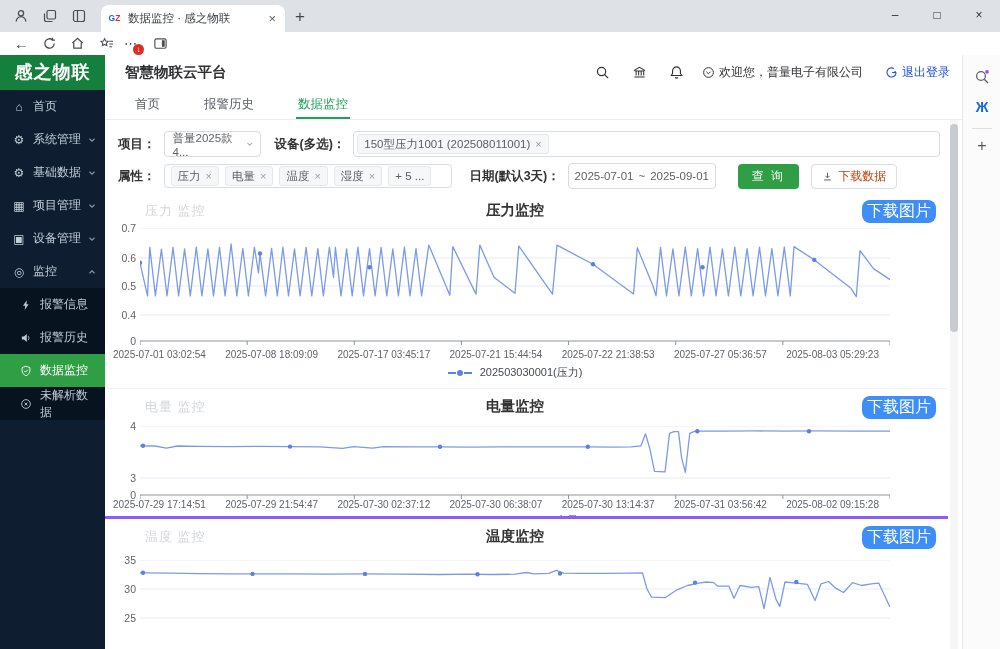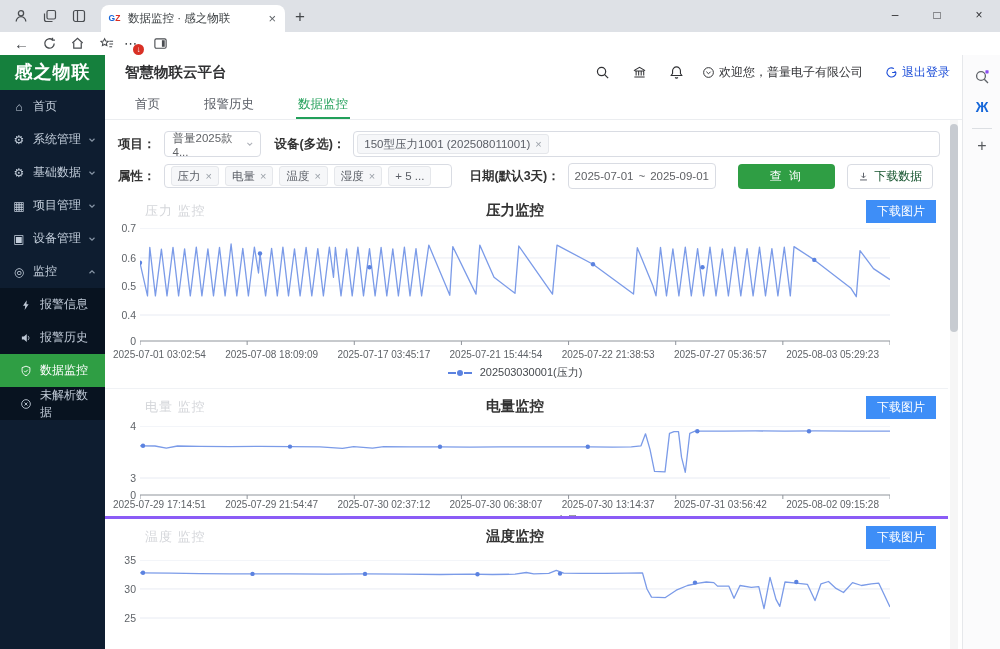--- a/index.html
+++ b/index.html
@@ -60,31 +60,31 @@
   .f-row1{top:9px;} .f-row2{top:41px;}
   .f-label{font-size:12.5px;color:#333;font-weight:bold;white-space:nowrap;}
   .select{width:82px;height:24px;border:1px solid #d9dce3;border-radius:4px;margin-left:8px;display:flex;align-items:center;padding:0 5px 0 8px;font-size:11.5px;color:#606266;}
   .select svg{width:10px;height:10px;color:#b0b3ba;margin-left:auto;}
   .wideinput{flex:1;height:24px;border:1px solid #d9dce3;border-radius:4px;margin-left:8px;display:flex;align-items:center;padding:0 3px;}
   .chip{height:18px;background:#f6f7f9;border:1px solid #e5e7eb;border-radius:3px;display:flex;align-items:center;padding:0 6px;font-size:11.5px;color:#5a5e66;margin-right:6px;white-space:nowrap;}
   .chip .x{margin-left:5px;color:#9aa0a8;font-size:11px;}
   .attrbox{width:288px;height:24px;border:1px solid #d9dce3;border-radius:4px;margin-left:8px;display:flex;align-items:center;padding:0 6px;box-sizing:border-box;}
   .datebox{width:146px;height:24px;border:1px solid #d9dce3;border-radius:4px;margin-left:8px;display:flex;align-items:center;justify-content:center;font-size:11.5px;color:#606266;white-space:nowrap;}
   .datebox span{margin:0 5px;}
-  .btn-q{height:25px;background:#2f9e44;color:#fff;border:none;border-radius:4px;font-size:12px;padding:0 32px;margin-left:22px;letter-spacing:2px;}
-  .btn-dd{height:25px;background:#fff;color:#14532d;border:1px solid #d9dce3;border-radius:4px;font-size:12px;padding:0 10px;margin-left:12px;display:flex;align-items:center;}
+  .btn-q{height:25px;background:#2f9e44;color:#fff;border:none;border-radius:4px;font-size:12px;padding:0 14px;margin-left:22px;letter-spacing:2px;}
+  .btn-dd{height:25px;background:#fff;color:#c2410c;border:1px solid #d9dce3;border-radius:4px;font-size:12px;padding:0 10px;margin-left:12px;display:flex;align-items:center;}
   .btn-dd svg{width:11px;height:11px;margin-right:5px;color:#5a5e66;}
   
   .chart-sec{position:absolute;left:105px;width:843px;background:#fff;}
   .sec1{top:193px;height:195px;}
   .sec2{top:388px;height:149px;border-top:1px solid #f0f2f5;}
   .sec3{top:516px;height:112px;border-top:3px solid #8b5cf6;}
   .watermark{position:absolute;left:40px;top:9px;font-size:13px;color:#d4d6da;letter-spacing:1px;}
   .c-title{position:absolute;left:35px;top:8px;width:750px;text-align:center;font-size:14.5px;font-weight:bold;color:#333;}
-  .btn-img{position:absolute;right:12px;top:7px;height:23px;background:#3e8ef7;color:#fff;border:none;border-radius:0;font-size:12px;padding:0 11px;}
+  .btn-img{position:absolute;right:12px;top:7px;height:23px;background:#3e8ef7;color:#fff;border:none;border-radius:8px;font-size:16px;padding:0 5px;}
   .yticks{position:absolute;left:0;width:31px;}
   .yticks span{position:absolute;right:0;font-size:10.5px;color:#5f6368;line-height:14px;}
   .plot{position:absolute;left:35px;width:750px;}
   .xlabels{position:absolute;left:8px;width:766px;display:flex;justify-content:space-between;}
   .xlabels span{font-size:10px;color:#5f6368;white-space:nowrap;}
   .legend{position:absolute;left:35px;width:750px;text-align:center;font-size:11px;color:#45494e;}
   .lgline{display:inline-block;width:8px;height:2px;background:#5b82e0;vertical-align:middle;}
   .lgdot{display:inline-block;width:6px;height:6px;border-radius:50%;background:#5b82e0;vertical-align:middle;margin:0 1px;}
   .lgtext{margin-left:5px;vertical-align:middle;}
   

